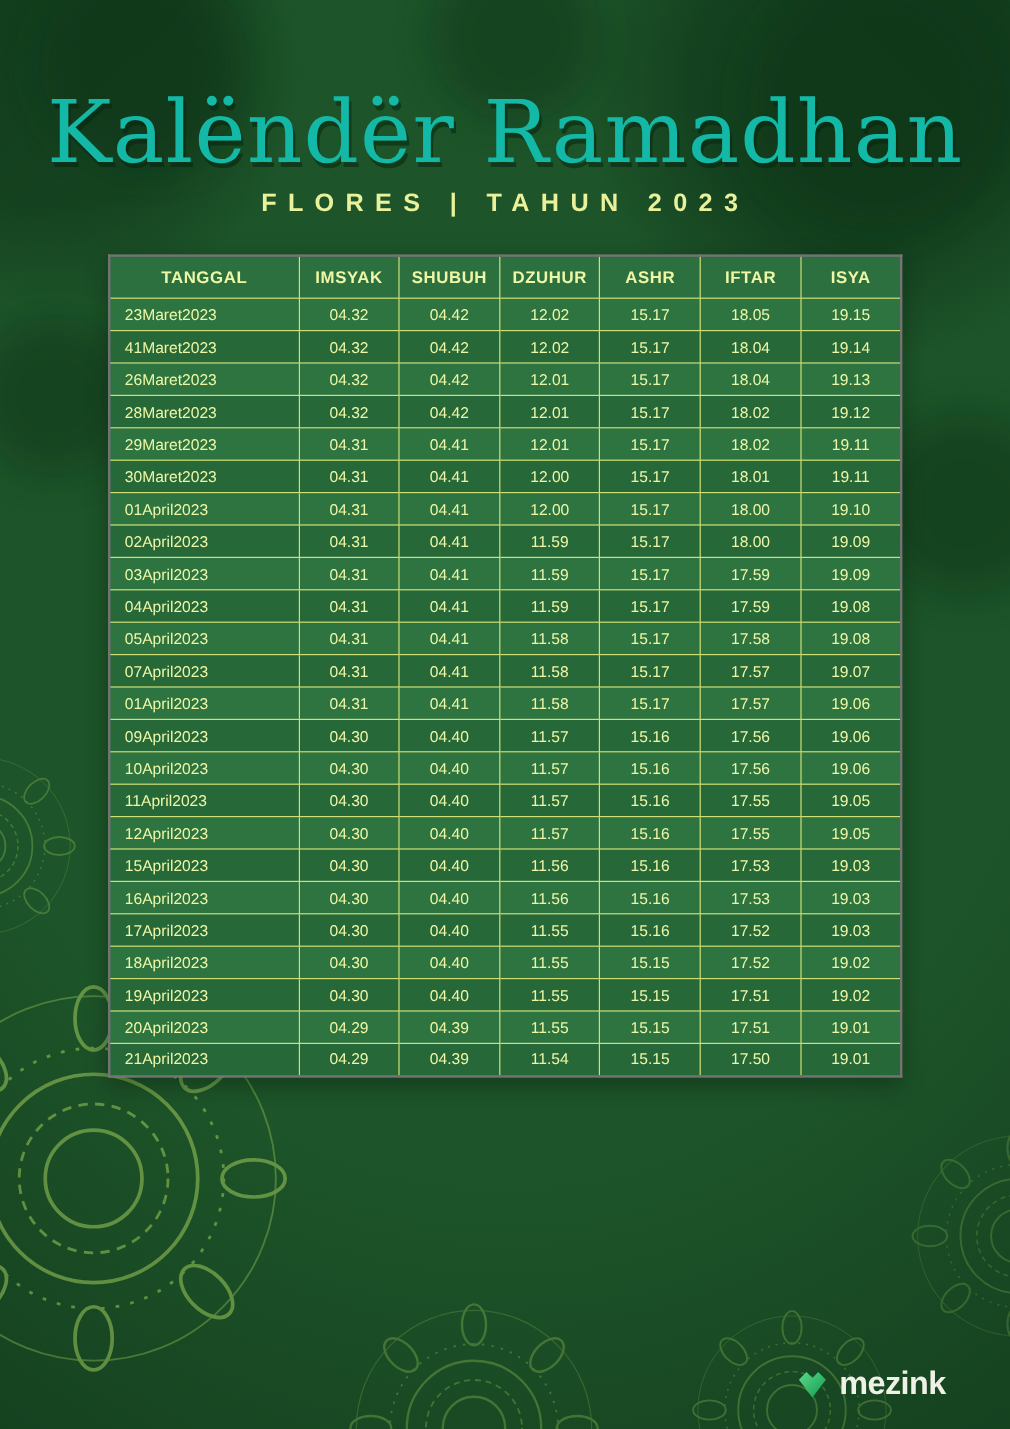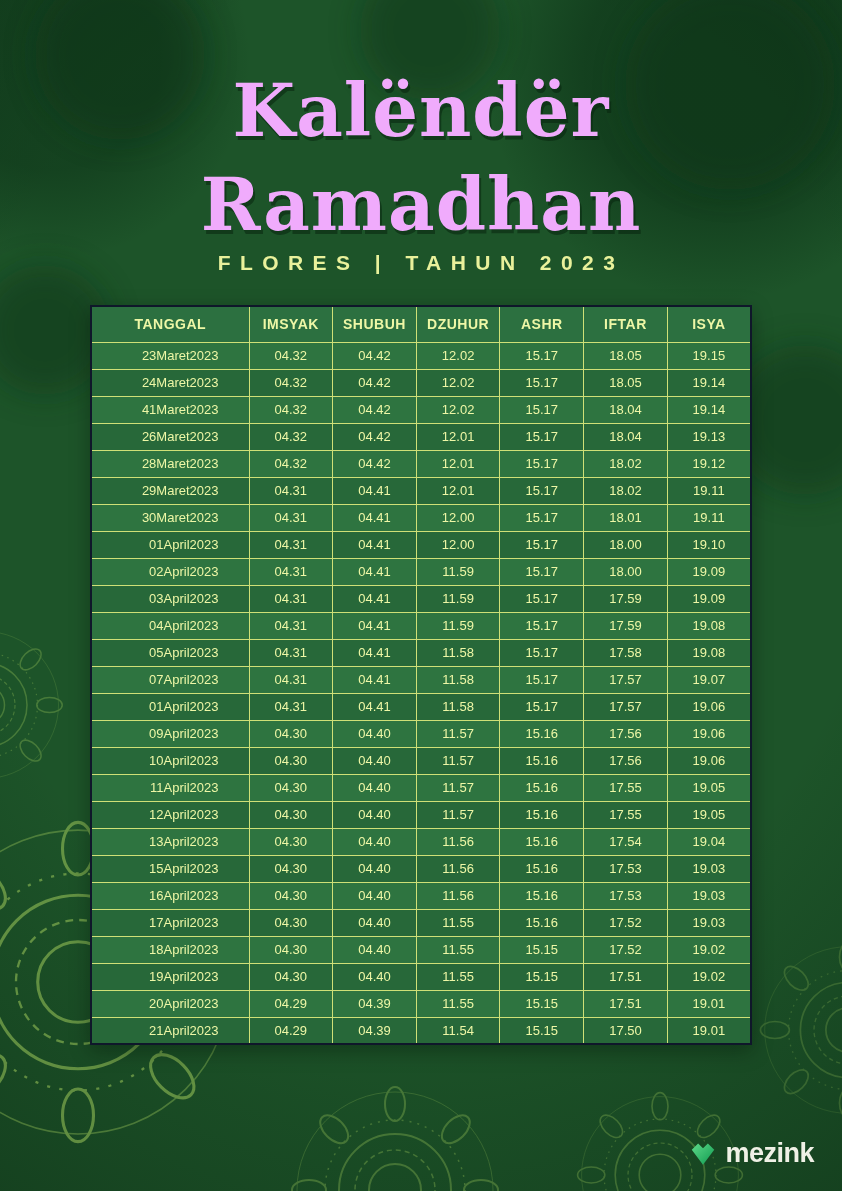--- a/index.html
+++ b/index.html
@@ -15,39 +15,39 @@
       radial-gradient(ellipse 120% 95% at 50% 40%, transparent 45%, rgba(4,24,10,.55) 100%);
   }
   .bg-svg { position:absolute; inset:0; z-index:0; pointer-events:none; }
 
   .content { position:relative; z-index:1; width:100%; height:100%; padding-top:64px; }
 
   .header { text-align:center; }
   .title {
     font-family:"DejaVu Serif", serif;
     font-size:72px;
-    font-weight:700;
-    color:#f0abfc;
+    font-weight:400;
+    color:#14b8a6;
     letter-spacing:1px;
     line-height:1.3;
     text-shadow:2px 4px 0 rgba(7,36,15,.55);
   }
   .subtitle {
     font-size:21px;
     font-weight:700;
     letter-spacing:0.45em;
     color:#e9f19b;
   }
 
   table.prayer-table {
     margin:30px auto 0 auto;
     width:662px;
     border-collapse:collapse;
     table-layout:fixed;
-    border:2px solid #0f172a;
+    border:2px solid #737373;
     box-shadow:0 6px 18px rgba(0,15,5,.35);
   }
   .prayer-table th, .prayer-table td {
     border:1px solid #cfe077;
     color:#eef7a6;
     text-align:center;
     vertical-align:middle;
   }
   .prayer-table th {
     height:36px;
@@ -60,28 +60,28 @@
   .prayer-table td {
     height:27px;
     font-size:13px;
     background:#2e7440;
   }
   .prayer-table tbody tr:nth-child(even) td { background:#276839; }
   td.date-cell { padding:0; }
   .date-inner {
     display:flex;
     align-items:center;
-    justify-content:flex-end;
+    justify-content:flex-start;
     padding:0 30px 0 12px;
     height:100%;
   }
 
   .footer {
     position:absolute;
-    right:28px;
+    right:54px;
     bottom:22px;
     display:flex;
     align-items:center;
     gap:7px;
     z-index:2;
   }
   .logo-mark { display:inline-flex; width:30px; height:30px; }
   .logo-mark svg { width:100%; height:100%; }
   .logo-text {
     font-size:27px;
@@ -165,48 +165,33 @@
       </div>
     </td>
     <td class="time-cell">04.32</td>
     <td class="time-cell">04.42</td>
     <td class="time-cell">12.02</td>
     <td class="time-cell">15.17</td>
     <td class="time-cell">18.05</td>
     <td class="time-cell">19.15</td>
   </tr>
 
-  <tr class="data-row">
-    <td class="date-cell">
-      <div class="date-inner">
-        <span>24</span>
+
+  <tr class="data-row">
+    <td class="date-cell">
+      <div class="date-inner">
+        <span>41</span>
         <span>Maret</span>
         <span>2023</span>
       </div>
     </td>
     <td class="time-cell">04.32</td>
     <td class="time-cell">04.42</td>
     <td class="time-cell">12.02</td>
     <td class="time-cell">15.17</td>
-    <td class="time-cell">18.05</td>
-    <td class="time-cell">19.14</td>
-  </tr>
-
-  <tr class="data-row">
-    <td class="date-cell">
-      <div class="date-inner">
-        <span>41</span>
-        <span>Maret</span>
-        <span>2023</span>
-      </div>
-    </td>
-    <td class="time-cell">04.32</td>
-    <td class="time-cell">04.42</td>
-    <td class="time-cell">12.02</td>
-    <td class="time-cell">15.17</td>
     <td class="time-cell">18.04</td>
     <td class="time-cell">19.14</td>
   </tr>
 
   <tr class="data-row">
     <td class="date-cell">
       <div class="date-inner">
         <span>26</span>
         <span>Maret</span>
         <span>2023</span>
@@ -440,35 +425,20 @@
       </div>
     </td>
     <td class="time-cell">04.30</td>
     <td class="time-cell">04.40</td>
     <td class="time-cell">11.57</td>
     <td class="time-cell">15.16</td>
     <td class="time-cell">17.55</td>
     <td class="time-cell">19.05</td>
   </tr>
 
-  <tr class="data-row">
-    <td class="date-cell">
-      <div class="date-inner">
-        <span>13</span>
-        <span>April</span>
-        <span>2023</span>
-      </div>
-    </td>
-    <td class="time-cell">04.30</td>
-    <td class="time-cell">04.40</td>
-    <td class="time-cell">11.56</td>
-    <td class="time-cell">15.16</td>
-    <td class="time-cell">17.54</td>
-    <td class="time-cell">19.04</td>
-  </tr>
 
 
   <tr class="data-row">
     <td class="date-cell">
       <div class="date-inner">
         <span>15</span>
         <span>April</span>
         <span>2023</span>
       </div>
     </td>

